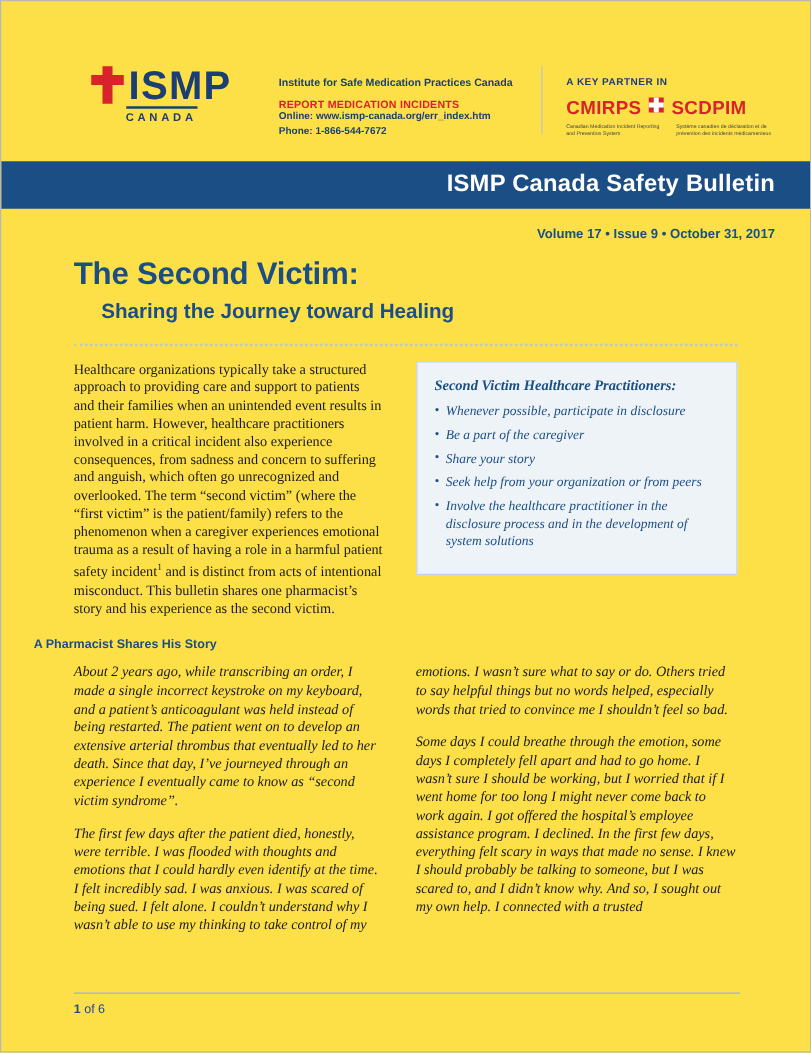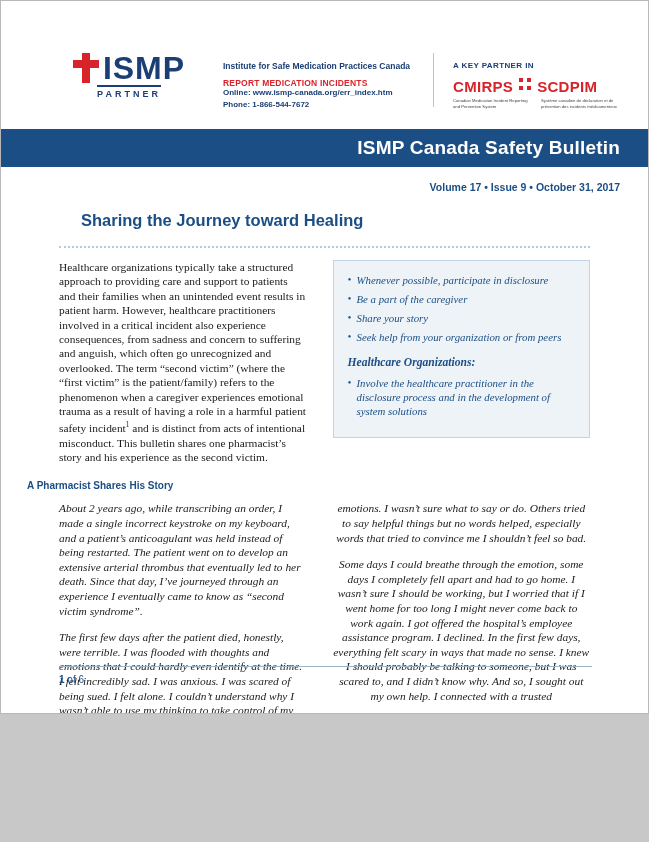--- a/index.html
+++ b/index.html
@@ -6,22 +6,22 @@
     margin: 0;
     padding: 0;
     background: #c8c8c8;
   }
   body {
     font-family: "Liberation Sans", sans-serif;
   }
   .page {
     position: relative;
     width: 649px;
-    height: 714px;
-    background: #ffffff;
+    height: 842px;
+    background: #fde047;
     overflow: hidden;
     border: 1px solid #b8b8b8;
     box-sizing: border-box;
   }
   
   .masthead {
     position: relative;
     height: 128px;
     padding: 0;
   }
@@ -263,21 +263,21 @@
     font-size: 10px;
     font-weight: bold;
     padding: 6px 58px 0 26px;
   }
   .story-area {
     display: flex;
     padding: 10px 58px 0 58px;
     gap: 26px;
   }
   .story-col { width: 248px; }
-  .story-col.right { width: 258px; text-align: center; }
+  .story-col.right { width: 258px; }
   .story {
     font-family: "Liberation Serif", serif;
     font-style: italic;
     font-size: 11.4px;
     line-height: 14.6px;
     color: #1a1a1a;
     margin: 0 0 12px 0;
   }
   
   .footer {
@@ -310,21 +310,21 @@
   <div class="masthead">
 
     <div class="logo-block">
       <div class="logo-mark">
         <span class="logo-cross">
           <span class="v"></span>
             <span class="h"></span>
         </span>
         <span class="logo-letters">ISMP</span>
       </div>
-      <div class="logo-sub">PARTNER</div>
+      <div class="logo-sub">CANADA</div>
     </div>
 
     <div class="mast-mid">
       <div class="org">Institute for Safe Medication Practices Canada</div>
       <div class="rep">REPORT MEDICATION INCIDENTS</div>
       <div class="line">
         <b>Online:</b>
         <b>www.ismp-canada.org/err_index.htm</b>
       </div>
       <div class="line">
@@ -349,39 +349,40 @@
     </div>
   </div>
 
   <div class="banner">
     <div class="banner-title">ISMP Canada Safety Bulletin</div>
   </div>
 
   <div class="issue-line">Volume 17 • Issue 9 • October 31, 2017</div>
 
   <div class="title-wrap">
+    <h1 class="doc-title">The Second Victim:</h1>
     <div class="doc-subtitle">Sharing the Journey toward Healing</div>
   </div>
 
   <div class="dotrule"></div>
 
   <div class="body-area">
     <div class="col-left">
       <p class="para"><span>Healthcare organizations typically take a structured approach to providing care and support to patients and their families when an unintended event results in patient harm. However, healthcare practitioners involved in a critical incident also experience consequences, from sadness and concern to suffering and anguish, which often go unrecognized and overlooked. The term “second victim” (where the “first victim” is the patient/family) refers to the phenomenon when a caregiver experiences emotional trauma as a result of having a role in a harmful patient safety incident</span><sup>1</sup><span> and is distinct from acts of intentional misconduct. This bulletin shares one pharmacist’s story and his experience as the second victim.</span></p>
     </div>
 
     <div class="col-right">
       <div class="callout">
+        <h4>Second Victim Healthcare Practitioners:</h4>
         <ul>
           <li>Whenever possible, participate in disclosure</li>
           <li>Be a part of the caregiver</li>
           <li>Share your story</li>
           <li>Seek help from your organization or from peers</li>
         </ul>
-        <h4 class="second">Healthcare Organizations:</h4>
         <ul>
           <li>Involve the healthcare practitioner in the disclosure process and in the development of system solutions</li>
         </ul>
       </div>
     </div>
   </div>
 
   <div class="section-head">A Pharmacist Shares His Story</div>
 
   <div class="story-area">

